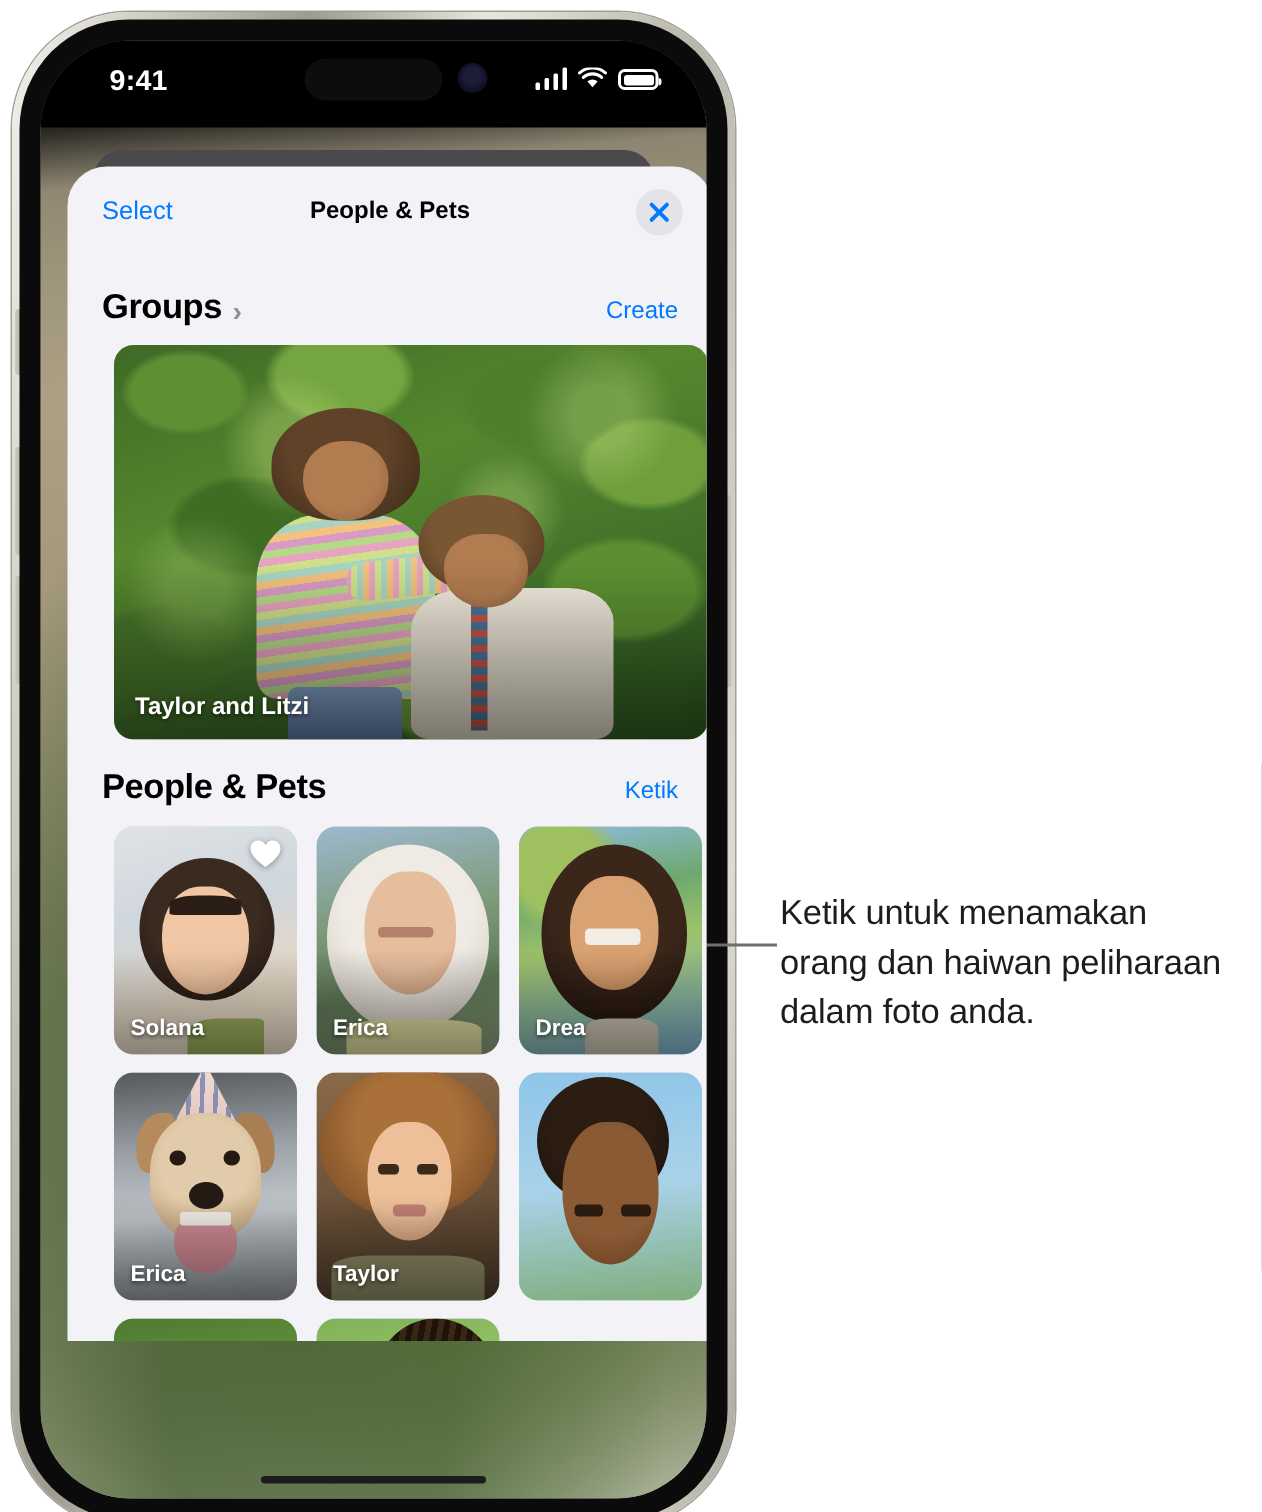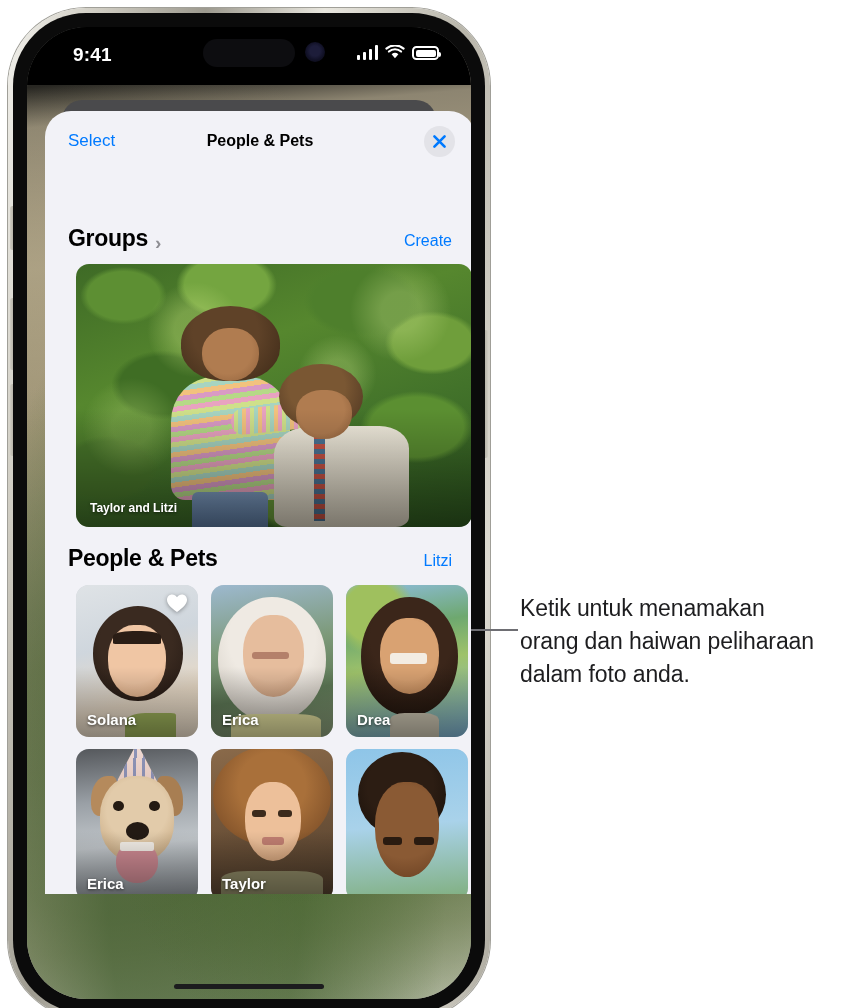--- a/index.html
+++ b/index.html
@@ -113,21 +113,21 @@
     width: 31px; height: 31px; border-radius: 50%;
     background: #e3e3e8; display: flex; align-items: center; justify-content: center;
   }
   .btn-close svg { display: block; }
 
   
   .sec-head {
     display: flex; align-items: baseline; justify-content: space-between;
     padding: 0 23px; margin-top: 18px;
   }
-  .sec-left { display: flex; align-items: flex-end; gap: 7px; margin-top: 34px; }
+  .sec-left { display: flex; align-items: flex-end; gap: 7px; }
   .sec-title { font-size: 23px; font-weight: 700; color: #000; letter-spacing: -.3px; }
   .chev { color: #8e8e93; font-weight: 700; font-size: 19px; line-height: 1; }
   .sec-action { color: #007aff; font-size: 16px; }
 
   
   .group-card {
     margin: 12px 0 0 31px;
     width: 396px; height: 263px;
     border-radius: 13px; overflow: hidden; position: relative;
   }
@@ -210,21 +210,21 @@
     background:
       repeating-linear-gradient(96deg,#e8a3c0 0 4px,#cfe08a 4px 8px,#a7d4c0 8px 12px,#f2c27e 12px 16px);
     transform: rotate(-6deg);
   }
   .group-scrim {
     position:absolute; left:0; right:0; bottom:0; height: 45%;
     background: linear-gradient(180deg, rgba(0,0,0,0) 0%, rgba(0,0,0,.45) 100%);
   }
   .group-label {
     position: absolute; left: 14px; bottom: 12px;
-    color: #fff; font-size: 12px; font-weight: 700;
+    color: #fff; font-size: 16px; font-weight: 700;
     text-shadow: 0 1px 3px rgba(0,0,0,.55);
     text-align: center;
   }
 
   
   .grid {
     margin: 13px 0 0 31px;
     width: 400px;
     display: grid; grid-template-columns: repeat(3, 122px);
     gap: 12px 13px;
@@ -360,21 +360,21 @@
                 <div class="hair"></div>
                   <div class="face"></div>
               </div>
             </div>
             <div class="group-scrim"></div>
             <div class="group-label">Taylor and Litzi</div>
           </div>
 
           <div class="sec-head">
             <span class="sec-title">People &amp; Pets</span>
-            <span class="sec-action">Litzi</span>
+            <span class="sec-action">Ketik</span>
           </div>
 
           <div class="grid">
 
             <div class="tile">
               <div class="ph" style="background:linear-gradient(165deg,#dfe3e6 0%,#cfd6dd 38%,#e7d9c6 72%,#f0e2cd 100%);">
                 <div class="hair2" style="left:14%;top:14%;width:74%;height:62%;background:radial-gradient(circle at 48% 38%,#3a2a20 0 48%,#201611 100%);"></div>
                 <div class="face2" style="left:26%;top:26%;width:48%;height:48%;background:radial-gradient(circle at 46% 40%,#f0c6a4 0 55%,#dba87f 100%);"></div>
                 <div style="position:absolute;left:30%;top:30%;width:40%;height:9%;background:#2a1d15;border-radius:40% 40% 8% 8%;"></div>
                 <div style="position:absolute;left:40%;bottom:0;width:42%;height:16%;background:#9cb05a;border-radius:40% 10% 0 0;"></div>

